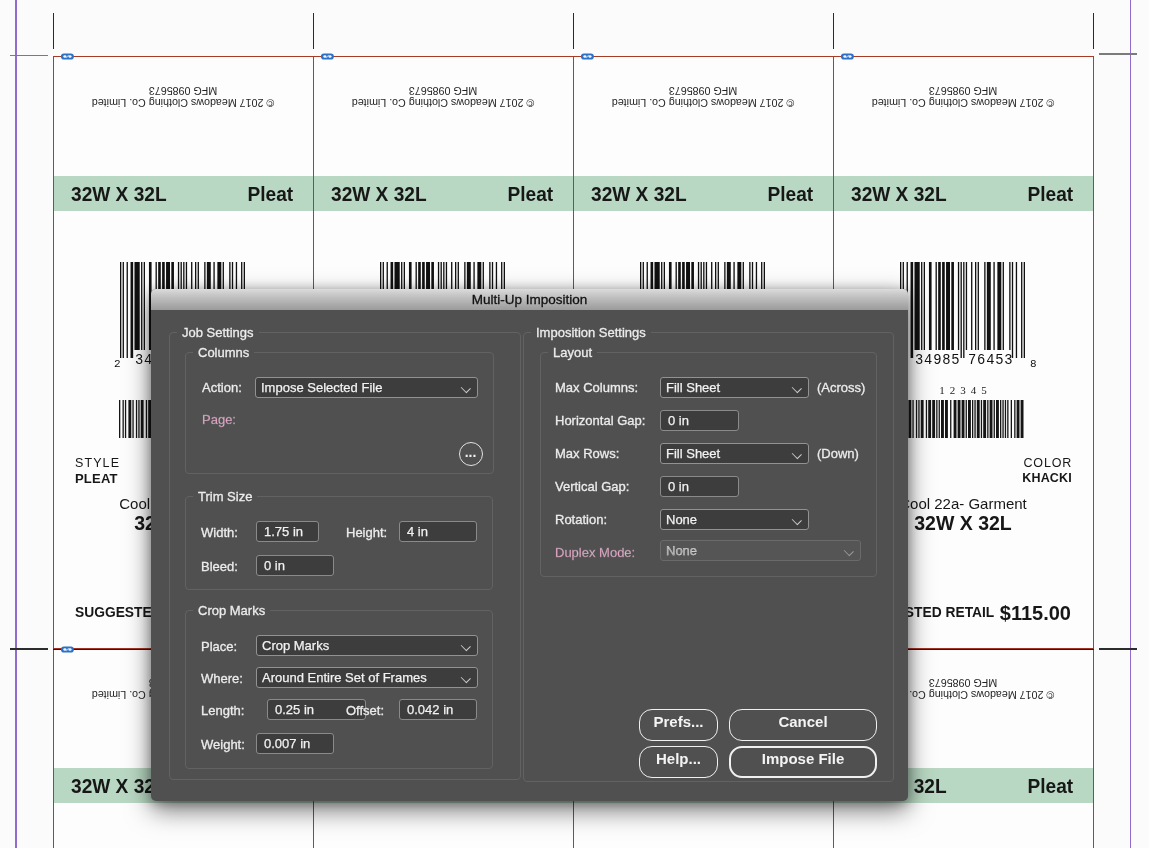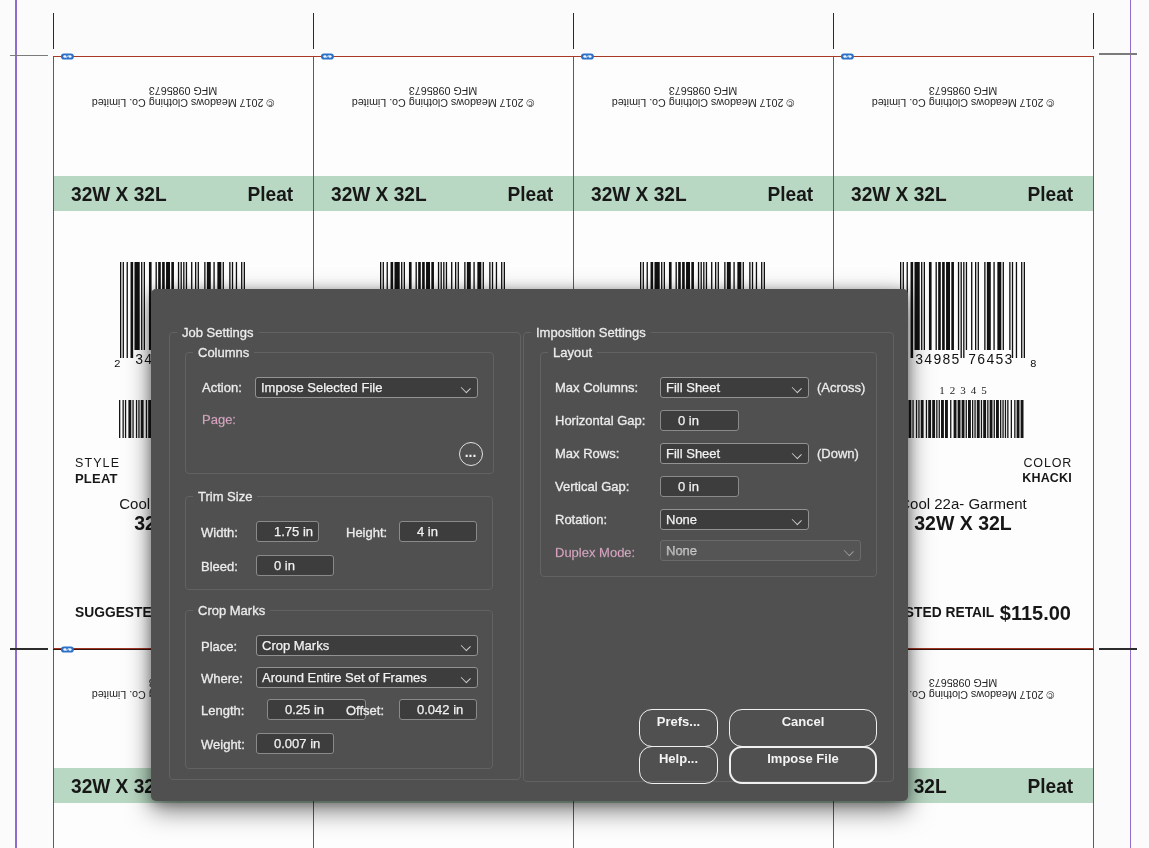--- a/index.html
+++ b/index.html
@@ -38,26 +38,26 @@
 .lab{position:absolute;font-size:13px;line-height:15px;color:#ececec;white-space:nowrap;-webkit-text-stroke:.3px #ececec}
 .dislab{color:#f9a8d4;-webkit-text-stroke:.3px #8f8f8f}
 .dd{position:absolute;height:21px;background:#3d3d3d;border:1px solid #929292;border-radius:3px;
   color:#f2f2f2;font-size:13px;line-height:19px;-webkit-text-stroke:.25px #f2f2f2}
 .dd span{padding-left:5px}
 .dd.dis{background:#555;border-color:#6a6a6a;color:#a0a0a0}
 .chev{position:absolute;right:8px;top:6px;width:7.5px;height:7.5px;border:solid #cdcdcd;
   border-width:0 1.5px 1.5px 0;transform:rotate(45deg) scale(1,.8)}
 .dd.dis .chev{border-color:#9a9a9a}
 .fld{position:absolute;height:21px;background:#3d3d3d;border:1px solid #8a8a8a;border-radius:3px;
-  color:#f2f2f2;font-size:13px;line-height:19px;padding-left:17px;-webkit-text-stroke:.25px #f2f2f2}
+  color:#f2f2f2;font-size:13px;line-height:19px;padding-left:7px;-webkit-text-stroke:.25px #f2f2f2}
 .fld.file{font-size:13px}
 .dots{position:absolute;width:24px;height:24px;border:1.5px solid #e2e2e2;border-radius:50%;
   color:#f2f2f2;text-align:center;font-size:14px;font-weight:bold;line-height:18px}
-.btn{position:absolute;height:38px;border:1.4px solid #f0f0f0;border-radius:13px;color:#f4f4f4;
-  text-align:center;font-size:13px;font-weight:bold;line-height:23px}
+.btn{position:absolute;height:32px;border:1.4px solid #f0f0f0;border-radius:13px;color:#f4f4f4;
+  text-align:center;font-size:15px;font-weight:bold;line-height:23px}
 .btn.primary{border-width:2.4px;line-height:21px}
 </style></head>
 <body>
 <div class="stage">
 <div class="tagpos" style="left:53px;top:57px">
       <div class="tag">
 <div class="ud">
           <div>© 2017 Meadows Clothing Co. Limited<br>MFG 0985673</div>
         </div>
 <div class="band">
@@ -580,20 +580,21 @@
     </div>
 <div class="abs" style="left:840px;top:644.8px">
       <svg width="15" height="9" viewBox="0 0 15 9">
         <rect x="0.9" y="1.4" width="13" height="6.2" rx="3.1" fill="#2d71c7"></rect>
         <ellipse cx="4.9" cy="4.5" rx="1.6" ry="1.3" fill="#f2f7fd"></ellipse>
         <ellipse cx="10" cy="4.5" rx="1.6" ry="1.3" fill="#f2f7fd"></ellipse>
         <line x1="6.1" y1="5.9" x2="8.9" y2="3.1" stroke="#9ec4ea" stroke-width="1.1"></line>
       </svg>
     </div>
 <div class="dialog">
+<div class="tbar">Multi-Up Imposition</div>
 <div class="grp" style="left:18px;top:43px;width:352px;height:448px">
         <span class="gt">Job Settings</span>
       </div>
 <div class="grp" style="left:34px;top:63px;width:309px;height:122px">
         <span class="gt">Columns</span>
       </div>
 <div class="grp" style="left:34px;top:207px;width:308px;height:94px">
         <span class="gt">Trim Size</span>
       </div>
 <div class="grp" style="left:34px;top:321px;width:308px;height:159px">

